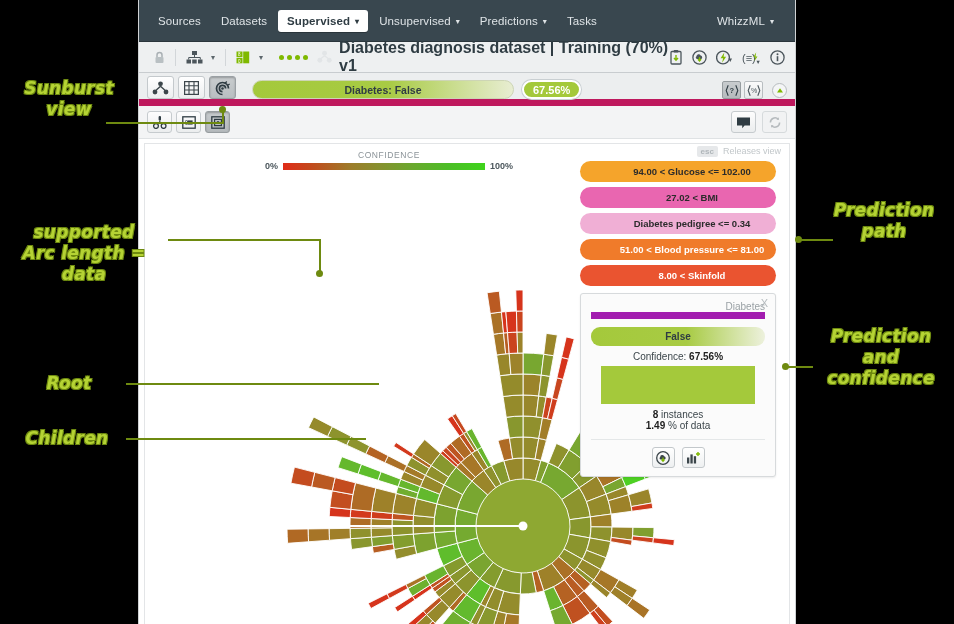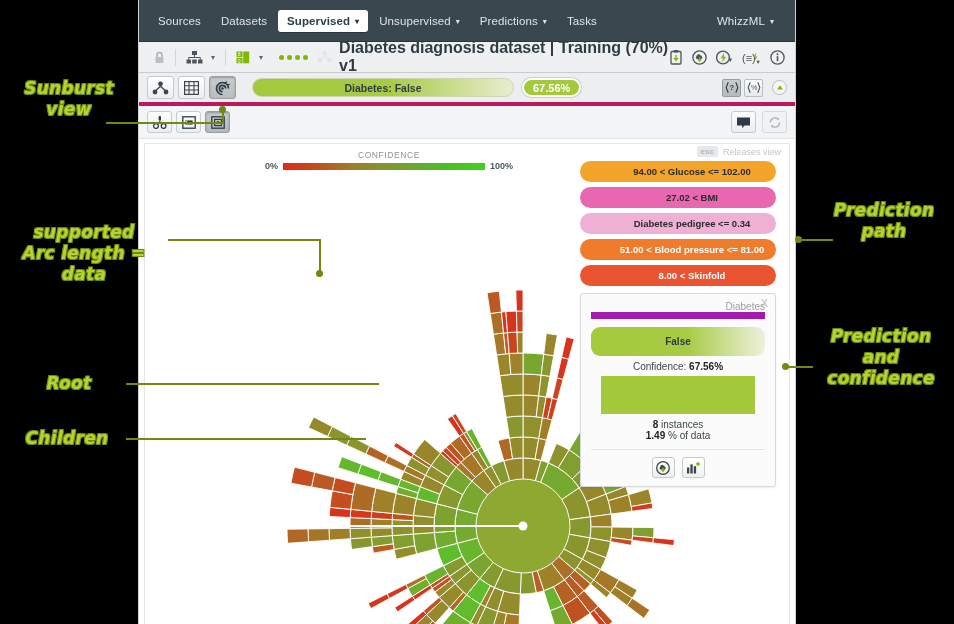--- a/index.html
+++ b/index.html
@@ -50,22 +50,22 @@
   .dot { width:5px; height:5px; border-radius:50%; background:#7fb900; }
   .rh-title {
     flex:1; display:flex; align-items:center; gap:7px;
     justify-content:center; font-size:16px; color:#2f3c43; font-weight:600;
   }
   .rh-icons { display:flex; align-items:center; gap:9px; padding-right:2px;}
   .rh-icons svg { display:block; }
 
   
   .viewbar {
-    height: 33px; background: #eceeef; border-bottom: 4px solid #be185d;
-    display: flex; align-items: center; padding: 0 8px;
+    height: 33px; background: #eceeef; border-bottom: 7px solid #be185d;
+    display: flex; align-items: flex-end; padding: 0 8px;
   }
   .vtab {
     width: 27px; height: 23px; border-radius: 3px; margin-right: 4px;
     display:flex; align-items:center; justify-content:center;
     background: linear-gradient(#ffffff,#eceeef);
     border: 1px solid #c4c9cc;
   }
   .vtab.sel {
     background: linear-gradient(#c8ccce,#b9bec1);
     border-color:#9aa0a4;
@@ -133,21 +133,21 @@
   }
   .legend-row { display:flex; align-items:center; gap:5px; margin-top:1px; }
   .legend-lbl { font-size:9px; color:#4b565c; font-weight:bold; }
   .legend-grad {
     flex:1; height:7px;
     background: linear-gradient(90deg,#e02b18 0%,#c24a1c 14%,#9c7d2a 34%,#86912f 48%,#6aa82e 64%,#4cbe26 82%,#3fd41c 100%);
   }
 
   
   .esc-hint {
-    position:absolute; right:8px; top:2px; display:flex; align-items:flex-end; gap:5px;
+    position:absolute; right:8px; top:2px; display:flex; align-items:flex-start; gap:5px;
   }
   .esc-key {
     background:#e6e8ea; color:#b0b6ba; font-size:8px; font-weight:bold;
     padding:1px 4px; border-radius:2px;
   }
   .esc-txt { font-size:9px; color:#c2c7ca; }
 
   
   .sunburst-wrap { position:absolute; left:0; top:0; width:100%; height:100%; }
 
@@ -163,21 +163,21 @@
   .tip-card {
     position:absolute; left:435px; top:149px; width:196px;
     background:#fbfbfb; border:1px solid #d7dadc; border-radius:3px;
     box-shadow: 0 1px 2px rgba(0,0,0,.08);
     padding: 7px 10px 8px;
   }
   .tip-close { position:absolute; right:7px; top:3px; font-size:11px; color:#b4babd; }
   .tip-head { text-align:right; font-size:10px; color:#9aa1a5; 
               border-bottom:7px solid #a21caf; }
   .tip-val {
-    margin: 8px 0 5px; height:29px; border-radius:9px;
+    margin: 8px 0 5px; height:19px; border-radius:9px;
     background: linear-gradient(90deg,#a4c93b 0%,#a8cb44 55%,#edf1dd 100%);
     display:flex; align-items:center; justify-content:center;
     font-size:10px; font-weight:bold; color:#2f3c43;
   }
   .tip-conf { text-align:center; font-size:10px; color:#3c464b; }
   .tip-conf b { color:#222; }
   .tip-bar-area { height:38px; margin:4px 10px 5px; background:#fff; position:relative; }
   .tip-bar { position:absolute; left:0; top:0; bottom:0; background:#a4c93b; }
   .tip-inst { text-align:center; font-size:10px; color:#3c464b; }
   .tip-inst b { color:#1d1d1d; }

